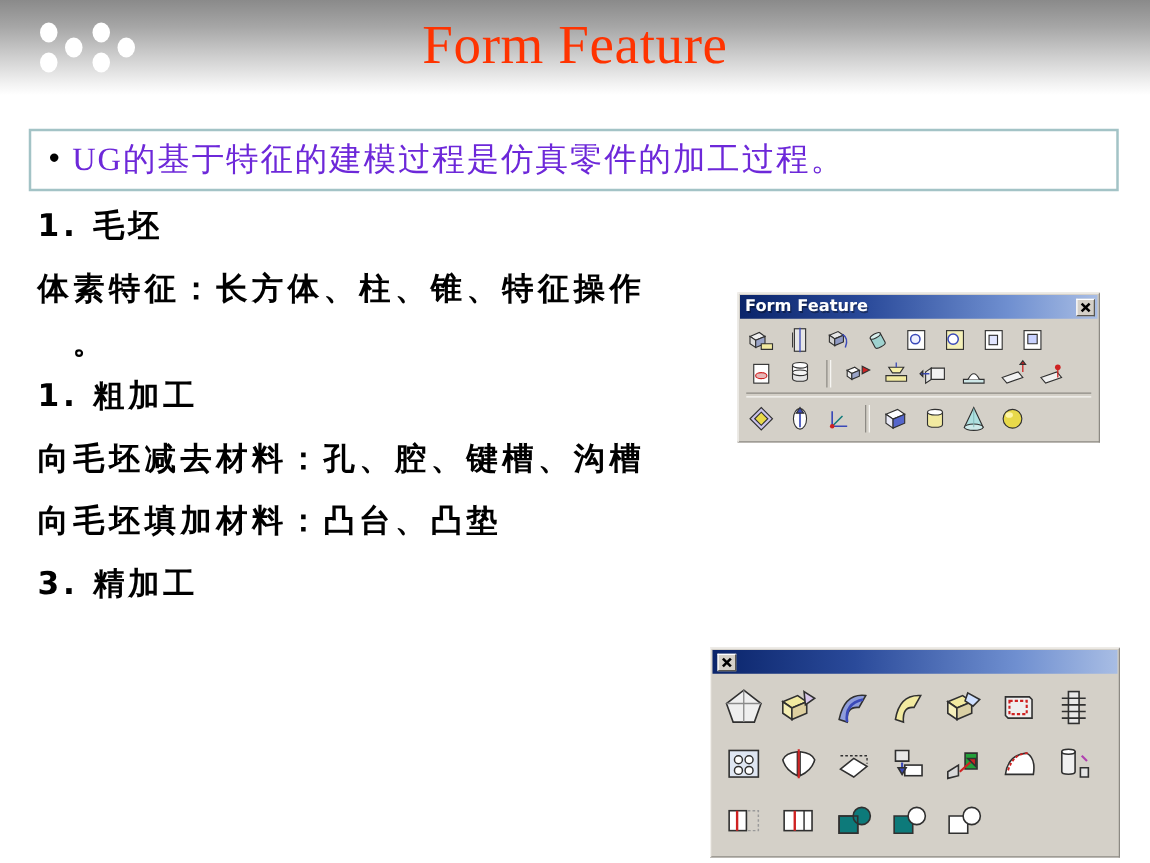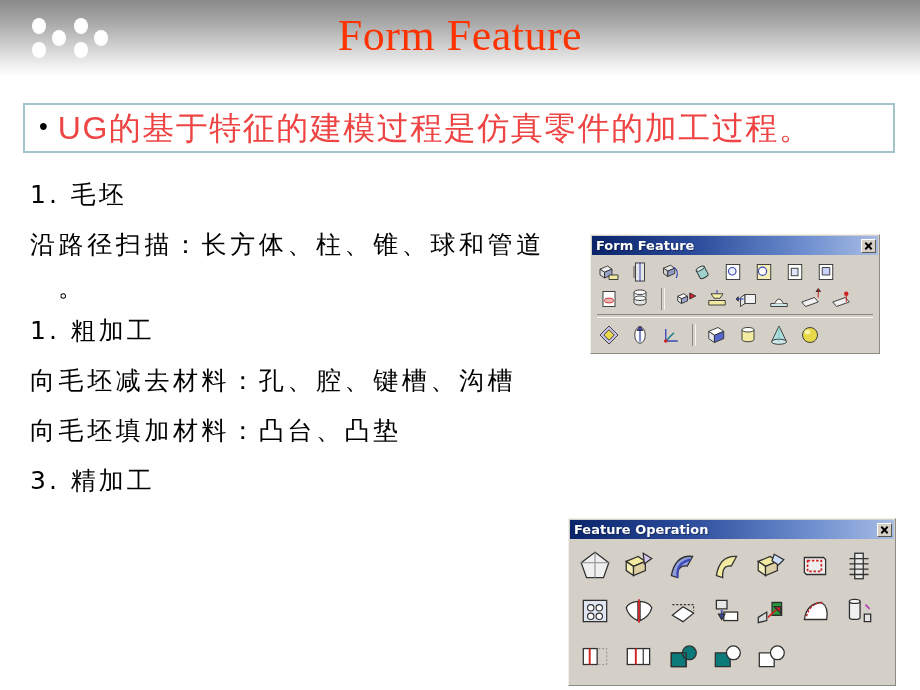--- a/index.html
+++ b/index.html
@@ -66,33 +66,34 @@
   }
   #callout-bullet {
     font-size: 25px;
     line-height: 25px;
     color: #000000;
     margin-left: 14px;
     margin-right: 10px;
     margin-top: -4px;
   }
   #callout-text {
-    font-family: Liberation Sans, sans-serif;
-    font-size: 32px;
+    font-family: Liberation Serif, serif;
+    font-size: 26px;
     line-height: 30px;
-    color: #ef4444;
+    color: #6d28d9;
     letter-spacing: 1.5px;
     white-space: nowrap;
   }
 
   
   #body-block {
     position: absolute;
-    left: 30px; top: 170px;
+    left: 30px; top: 156px;
     width: 560px;
+    font-weight: bold;
   }
   .body-line {
     font-family: "DejaVu Sans", "Liberation Sans", sans-serif;
     color: #000000;
     white-space: nowrap;
   }
   .body-line.heading {
     font-size: 25px;
     line-height: 50px;
     letter-spacing: 3px;
@@ -208,21 +209,21 @@
   <div id="slide-title">Form Feature</div>
 </div>
 
 <div id="callout-box">
   <span id="callout-bullet">•</span>
   <span id="callout-text">UG的基于特征的建模过程是仿真零件的加工过程。</span>
 </div>
 
 <div id="body-block">
     <div class="body-line heading">1.  毛坯</div>
-    <div class="body-line detail">沿路径扫描：长方体、柱、锥、球和管道</div>
+    <div class="body-line detail">体素特征：长方体、柱、锥、特征操作</div>
     <div class="body-line continuation">。</div>
     <div class="body-line heading">1.  粗加工</div>
     <div class="body-line detail">向毛坯减去材料：孔、腔、键槽、沟槽</div>
     <div class="body-line detail">向毛坯填加材料：凸台、凸垫</div>
     <div class="body-line heading">3.  精加工</div>
   </div>
 
 <div id="form-feature-toolbar" class="toolbar-window">
   <div class="tb-titlebar">
     <span class="tb-title">Form Feature</span>
@@ -394,21 +395,20 @@
             <circle cx="16" cy="16" r="10" fill="#e8d94a" stroke="#303030" stroke-width="1.2"></circle>
             <ellipse cx="12.5" cy="12" rx="4" ry="3" fill="#fff7b0" opacity="0.9"></ellipse>
           </svg>
         </span>
       </div>
   </div>
 </div>
 
 <div id="feature-operation-toolbar" class="toolbar-window">
   <div class="tb-titlebar">
-    <span class="tb-title">Feature Operation</span>
     <span class="tb-close"></span>
   </div>
   <div class="tb-body">
     <div class="tb-row" id="fo-row-0">
         <span class="tb-icon">
           <svg viewBox="0 0 32 32" xmlns="http://www.w3.org/2000/svg">
             <polygon points="16,3 29,13 24,27 8,27 3,13" fill="#efefef" stroke="#303030" stroke-width="1.2"></polygon>
             <path d="M16,3 L16,27 M3,13 L29,13" stroke="#8a8a8a" stroke-width="1"></path>
           </svg>
         </span>

